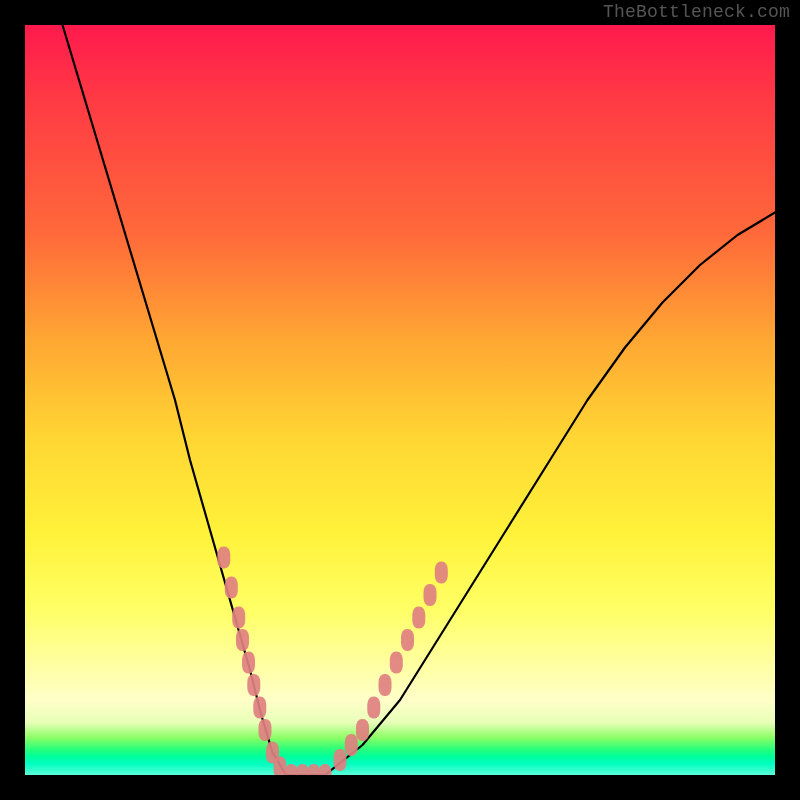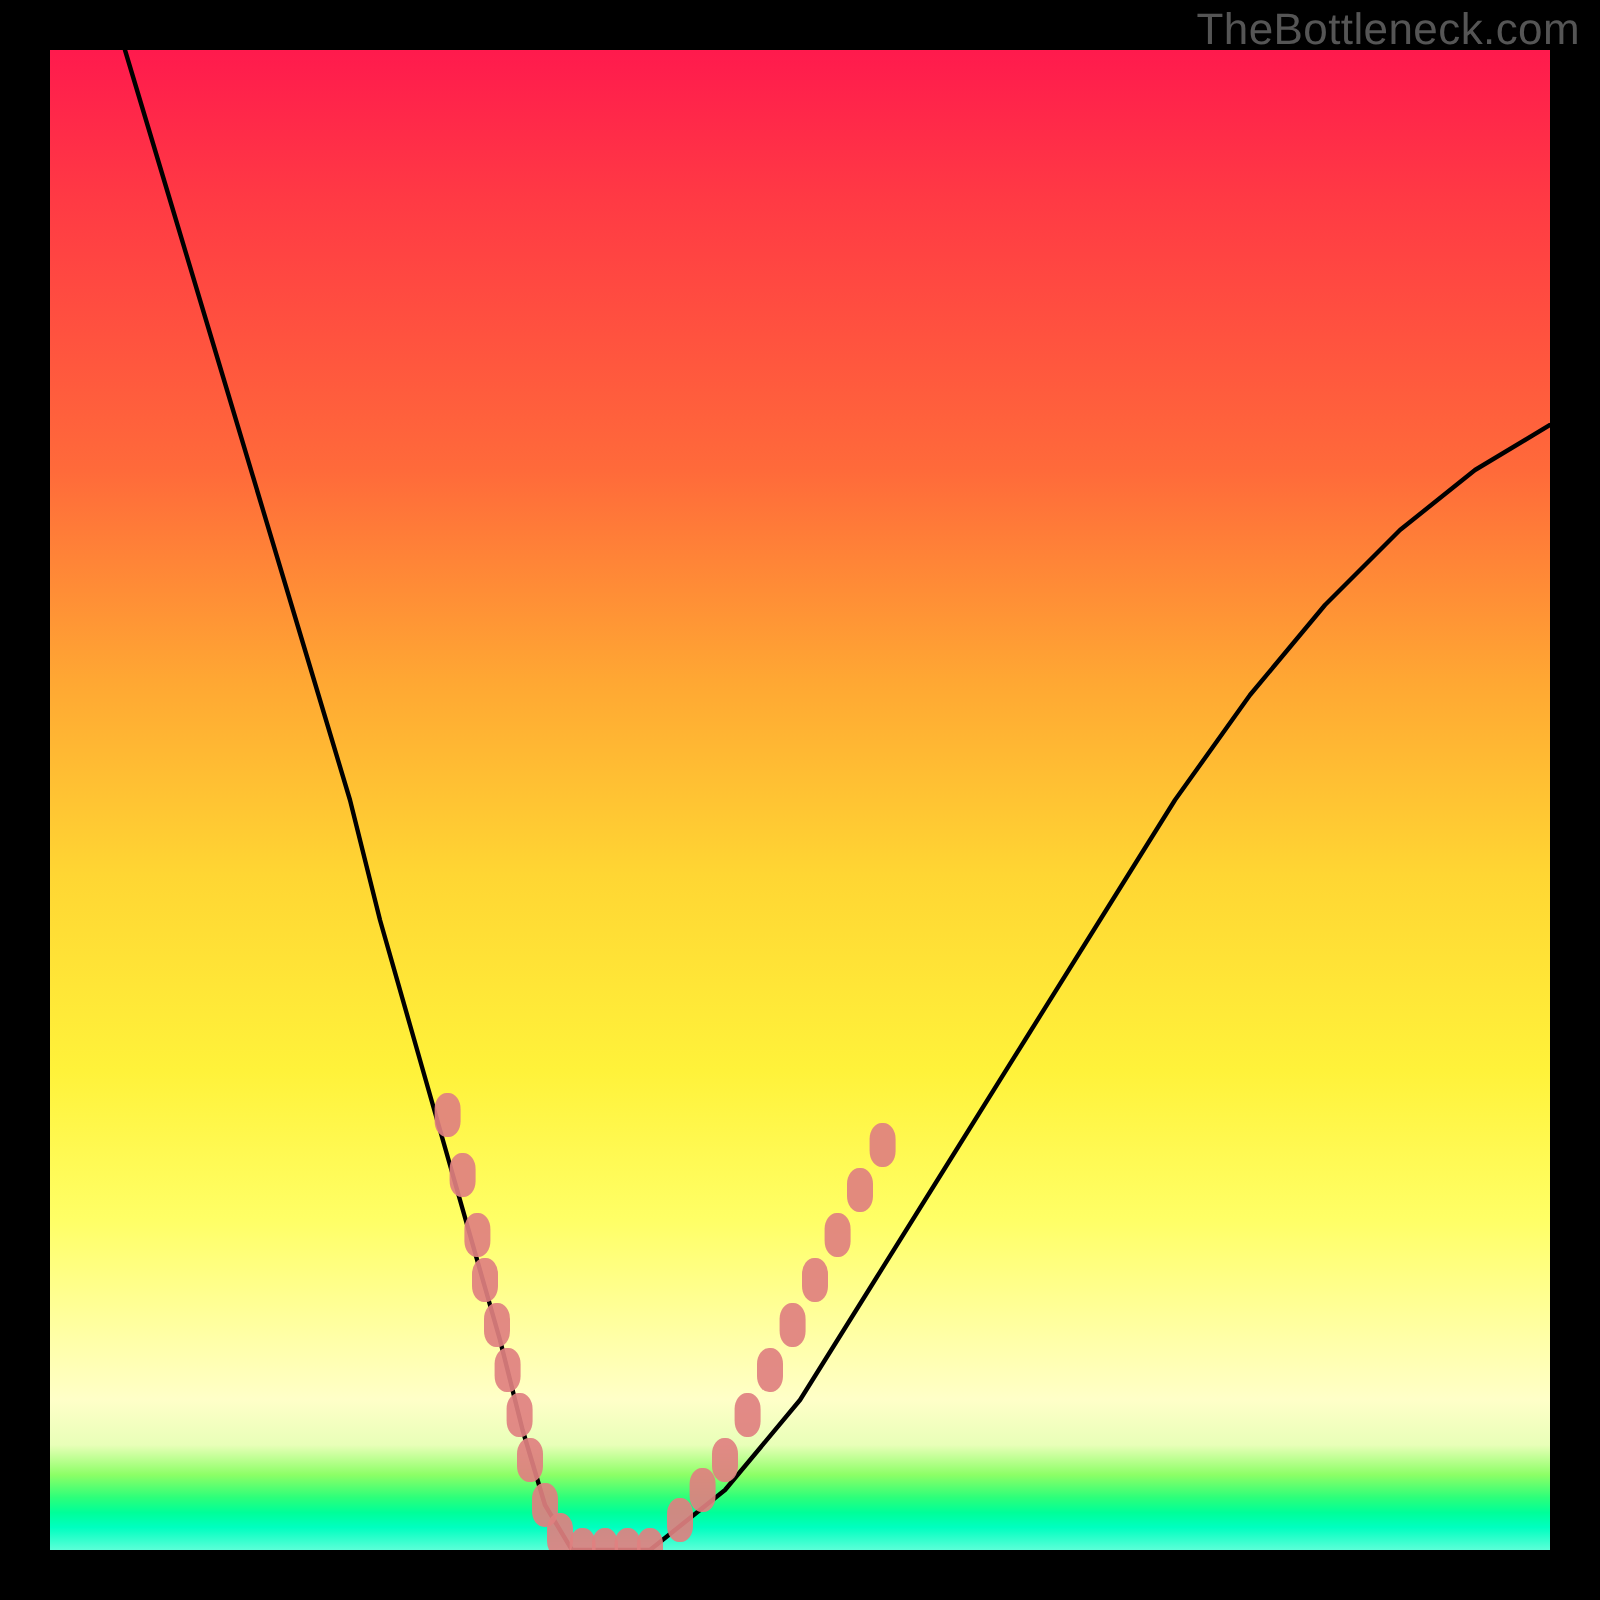--- a/index.html
+++ b/index.html
@@ -41,24 +41,25 @@
       #00ff99 97.5%,
       #00ffc0 98.5%,
       #5cffd8 100%
     );
   }
   .watermark {
     position: absolute;
     top: 2px;
     right: 10px;
     color: #555;
-    font-size: 22px;
+    font-size: 18px;
     font-weight: 500;
     letter-spacing: 0.2px;
     user-select: none;
+    font-family: Liberation Mono, monospace;
   }
   svg.overlay {
     position: absolute;
     left: 0;
     top: 0;
     width: 750px;
     height: 750px;
   }
 </style>
 </head>

